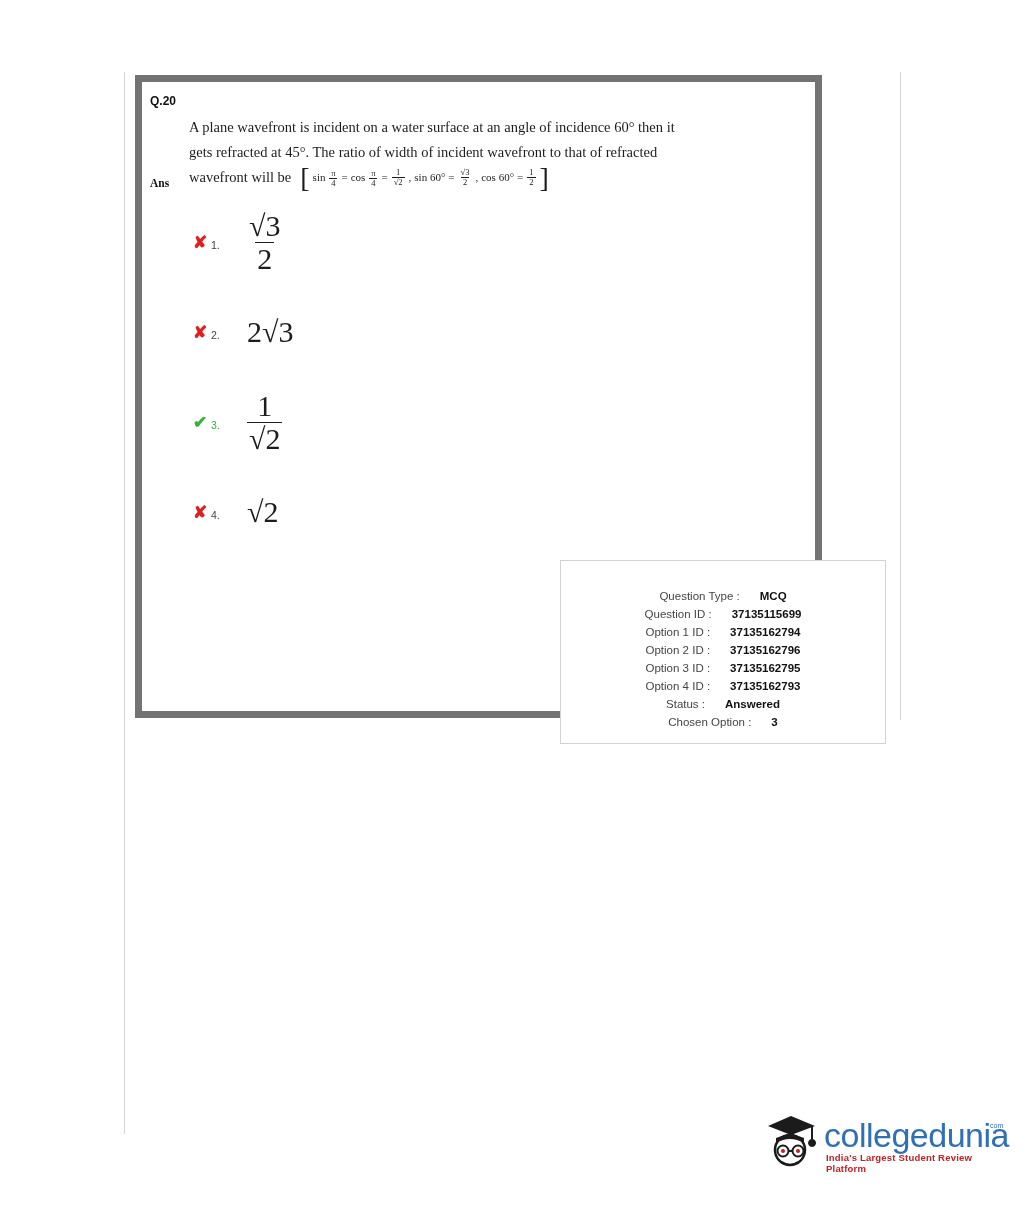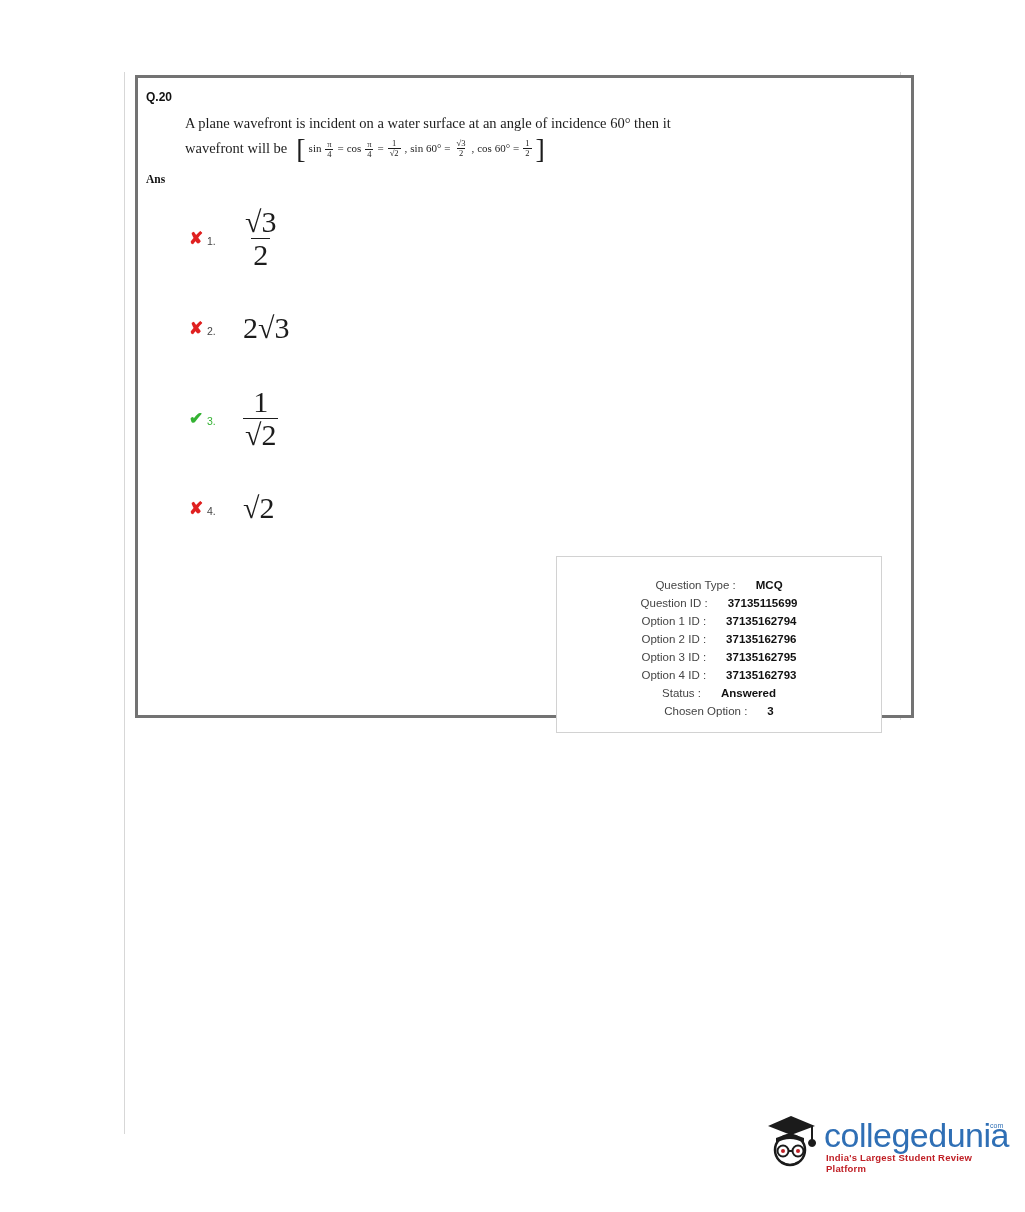--- a/index.html
+++ b/index.html
@@ -31,23 +31,23 @@
     top: 72px;
     width: 1px;
     height: 648px;
     background: #d7d7d7;
   }
 
   .question-card {
     position: absolute;
     left: 135px;
     top: 75px;
-    width: 779px;
+    width: 687px;
     height: 643px;
-    border: 3px solid #737373;
+    border: 7px solid #737373;
     background: #fff;
     box-sizing: border-box;
   }
 
   .q-label {
     position: absolute;
     left: 8px;
     top: 12px;
     font-family: "Liberation Sans", sans-serif;
     font-weight: bold;
@@ -147,21 +147,21 @@
   .opt-val .frac { font-size: 30px; }
 
   
   .meta-box {
     position: absolute;
     left: 418px;
     top: 478px;
     width: 326px;
     border: 1px solid #d2d2d2;
     background: #fff;
-    padding: 19px 14px 12px 14px;
+    padding: 26px 14px 12px 14px;
     box-sizing: border-box;
     font-family: "Liberation Sans", sans-serif;
     font-size: 11.5px;
     color: #333;
   }
   .meta-row {
     display: flex;
     justify-content: center;
     align-items: baseline;
     line-height: 18px;
@@ -215,20 +215,21 @@
 <div class="page-rule"></div>
 <div class="page-rule-right"></div>
 
 <div class="question-card">
 
   <div class="q-label">Q.20</div>
   <div class="ans-label">Ans</div>
 
   <div class="q-body">
     <div class="line">A plane wavefront is incident on a water surface at an angle of incidence 60° then it</div>
+    <div class="line">gets refracted at 45°. The ratio of width of incident wavefront to that of refracted</div>
     <div class="q-line3">
       <span>wavefront will be</span>
       <span class="bracket-expr">
         <span class="brk">[</span>
         <span>
           sin&nbsp;<span class="small-frac">
               <span class="num">π</span>
               <span class="den">4</span>
             </span>
         </span>

